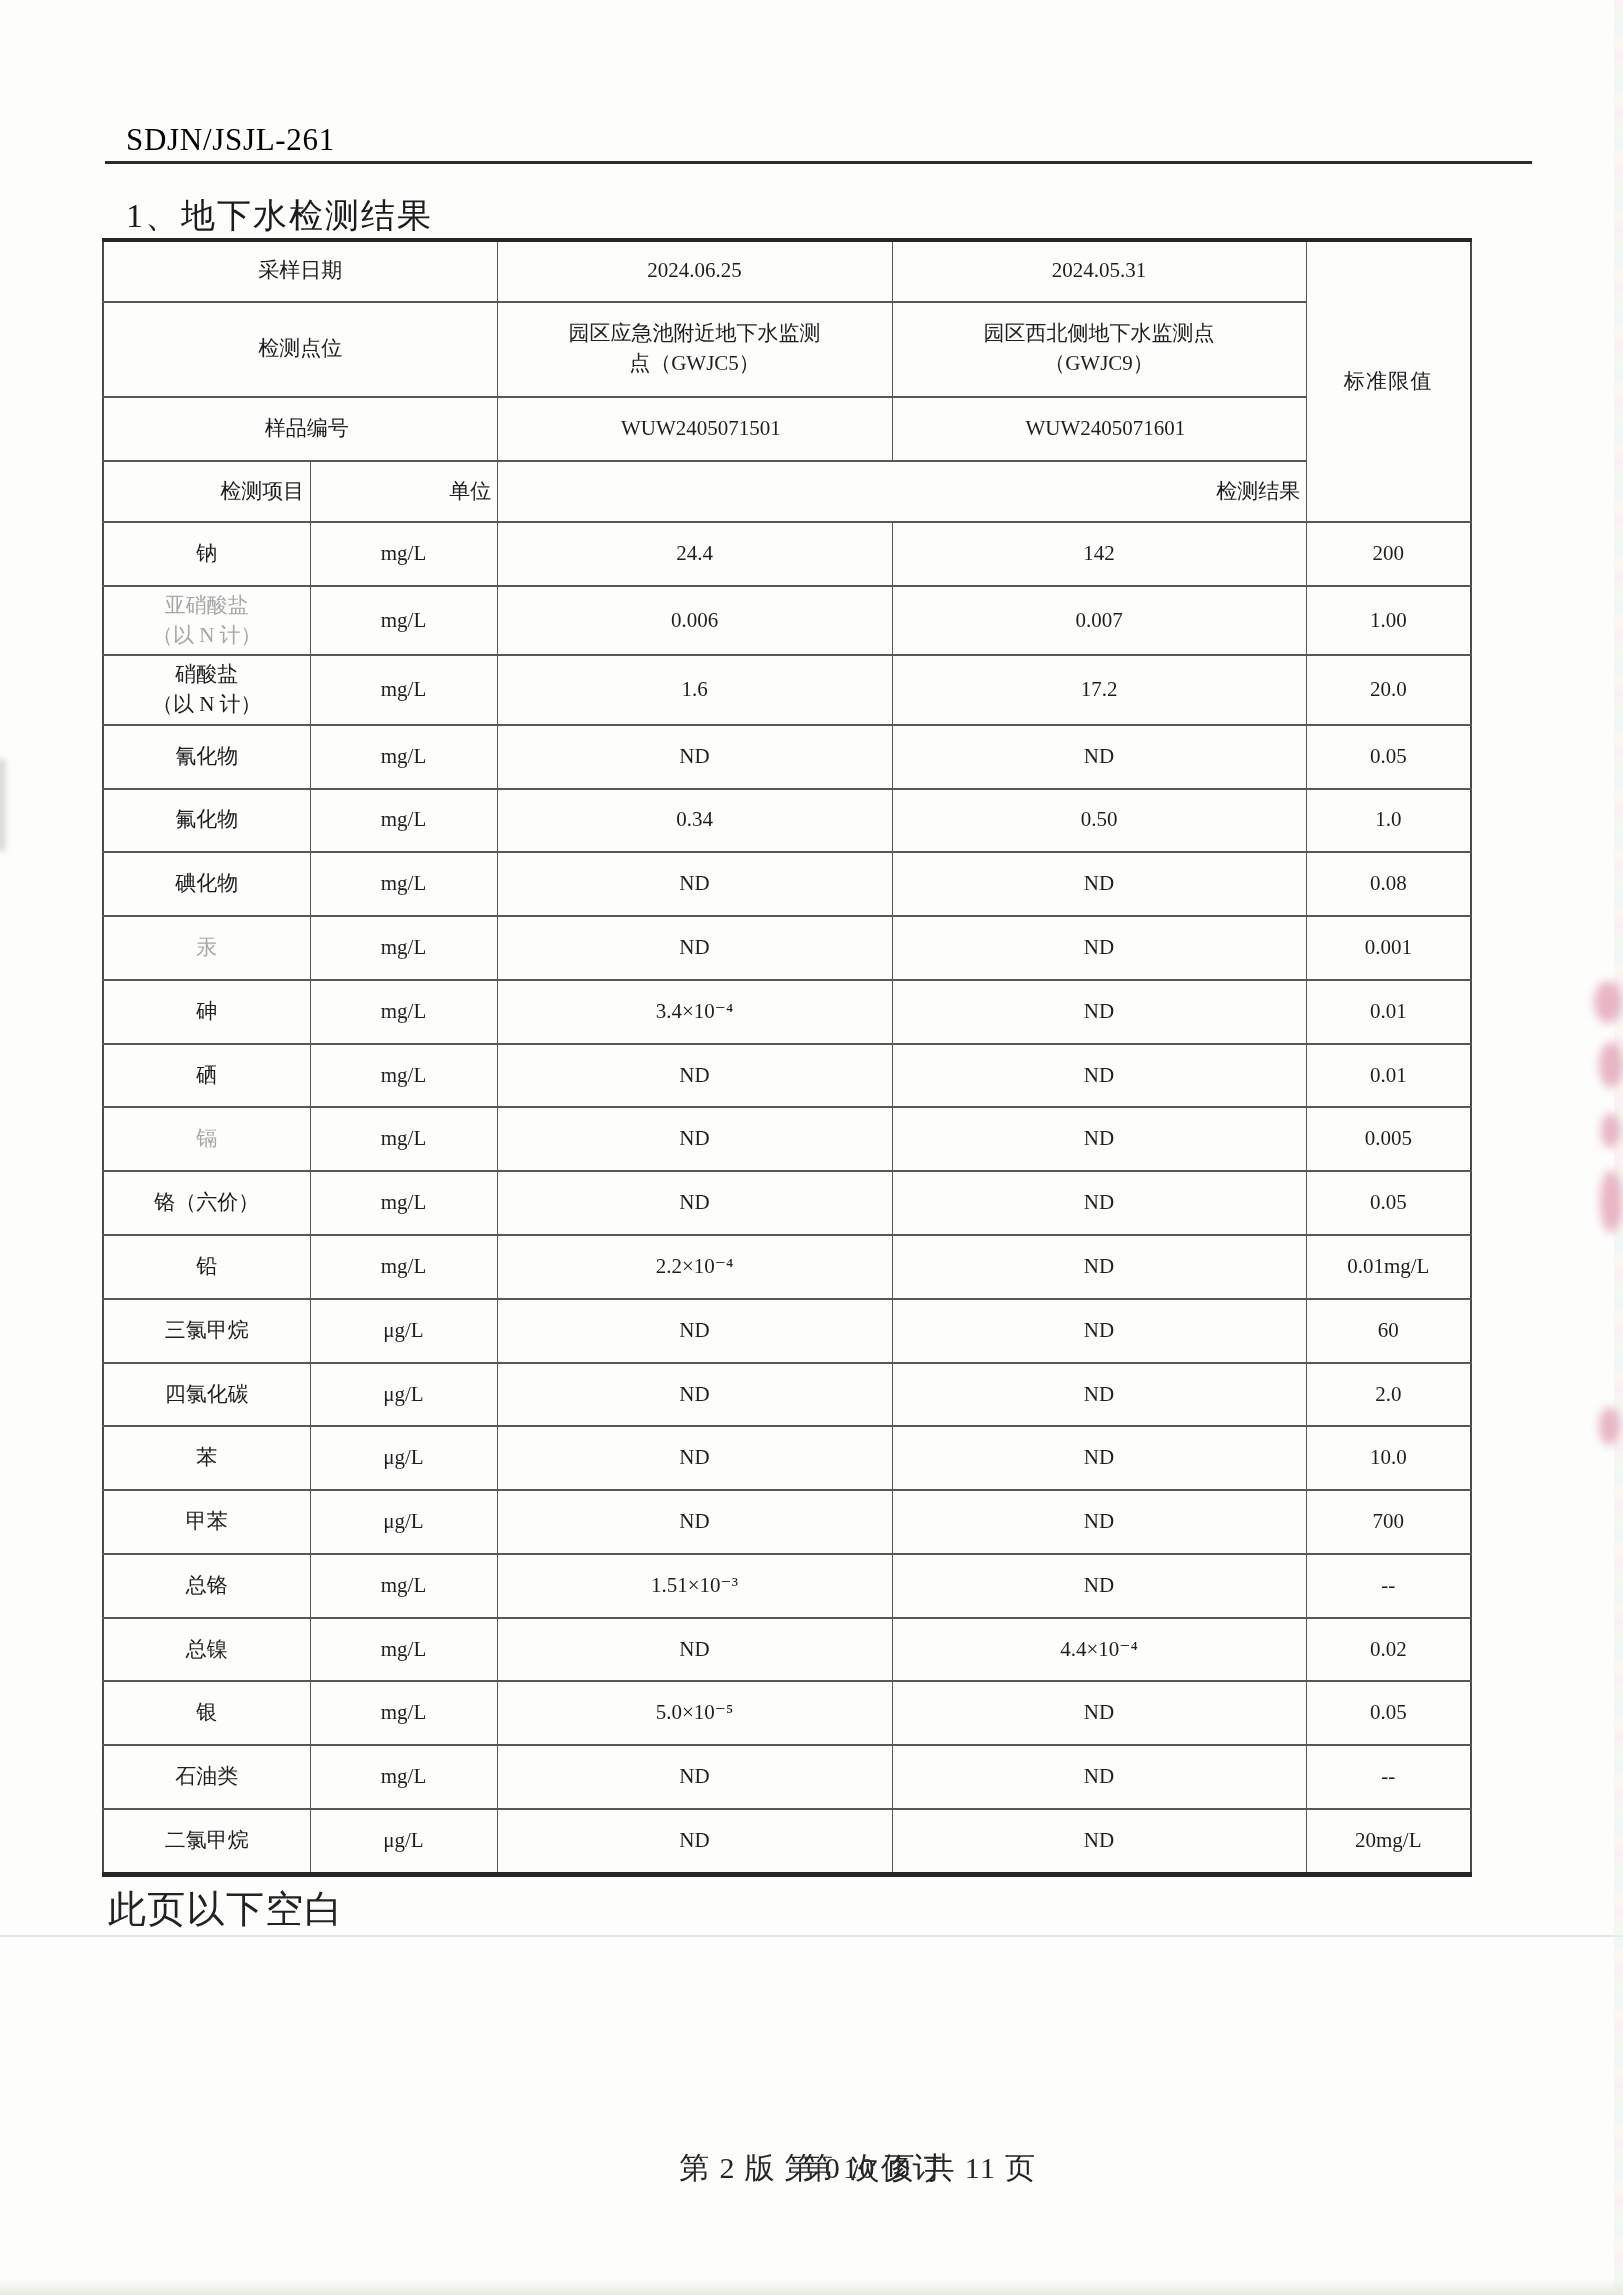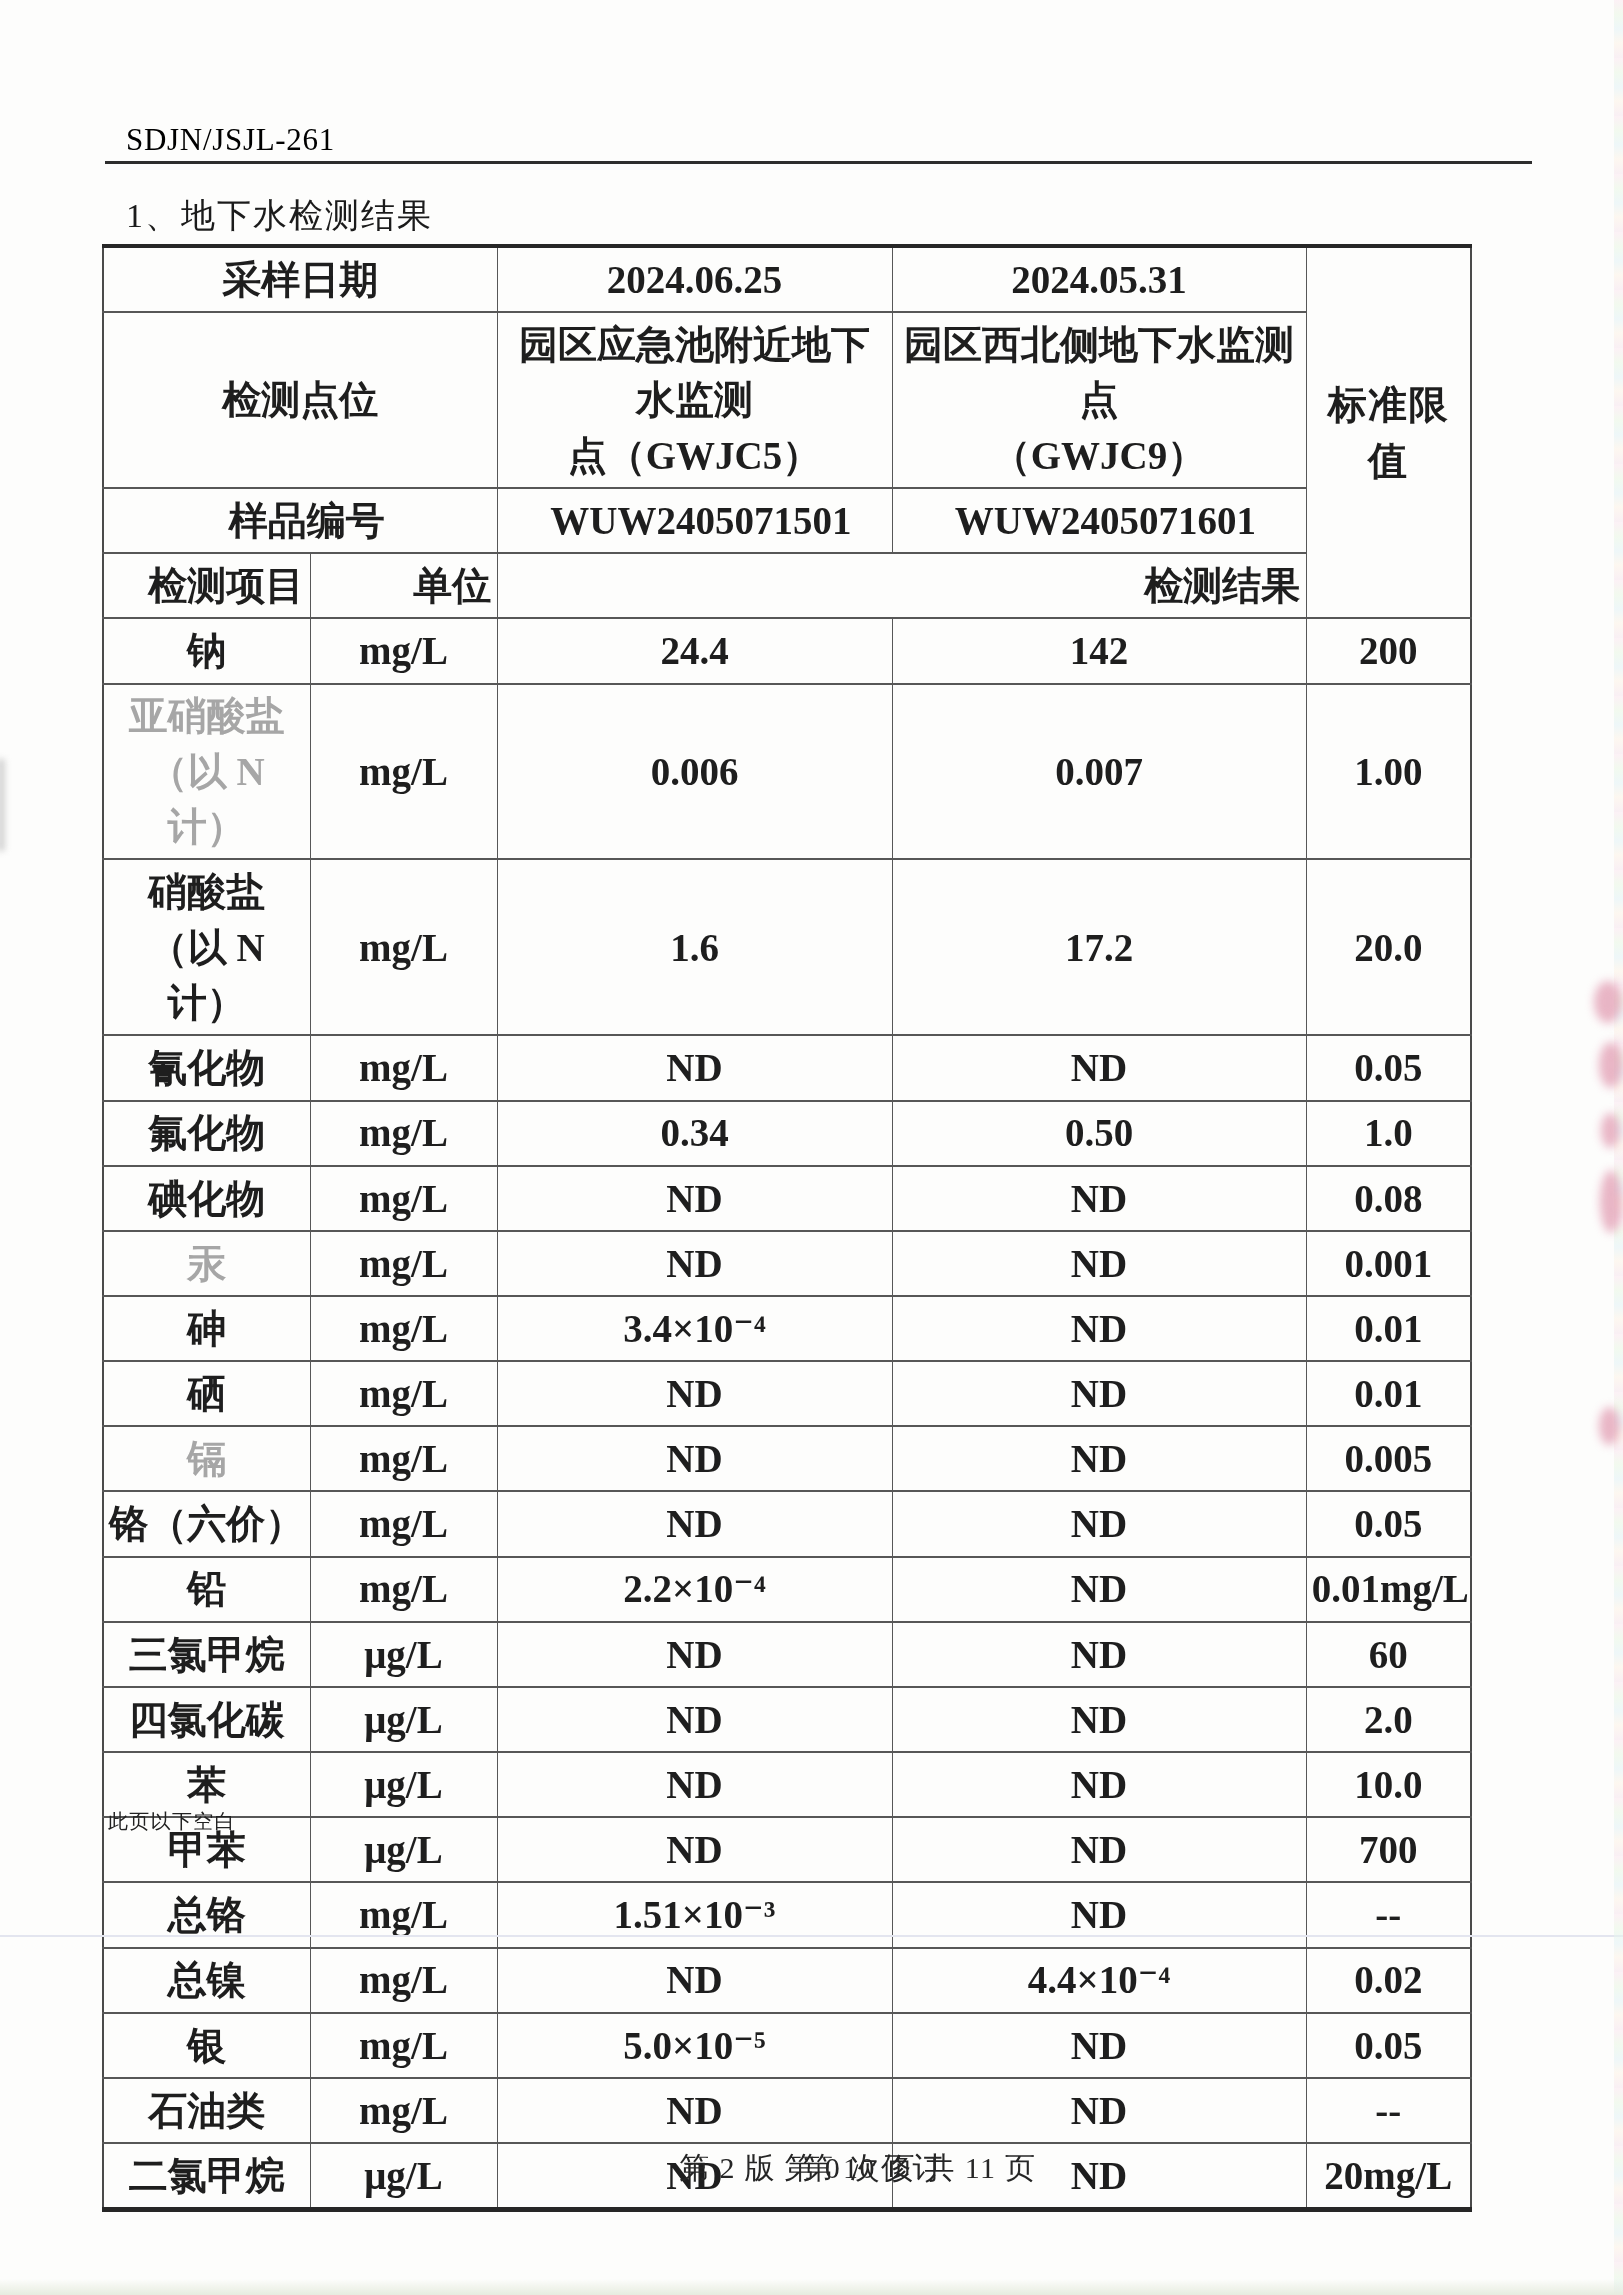--- a/index.html
+++ b/index.html
@@ -20,48 +20,47 @@
   .header-rule{
     position:absolute;top:161px;left:105px;width:1427px;height:3.3px;
     background:#2d2d2d;
   }
   .section-title{
     position:absolute;top:193px;left:126px;
     font-size:34px;letter-spacing:2px;color:#1b1b1b;
   }
   
   table.results{
-    position:absolute;top:244px;left:102px;width:1368px;
+    position:absolute;top:238px;left:102px;width:1368px;
     border-collapse:collapse;table-layout:fixed;
-    font-size:39px;color:#1e1e1e;
+    font-size:21px;color:#1e1e1e;
     border-top:4.6px solid #262626;
     border-bottom:5.9px solid #262626;
     border-left:2px solid #4a4a4a;
     border-right:2px solid #4a4a4a;
-    font-weight:bold;
   }
   table.results td{
     border:1.3px solid #575757;
     border-top-width:2.6px;border-bottom-width:2.6px;
     text-align:center;vertical-align:middle;
     padding:3.9px 5.2px;
     line-height:1.42;
   }
   tr.hrow-1 td{height:51px;}
   tr.hrow-2 td{height:85px;}
   tr.hrow-3 td{height:55px;padding-left:18px;}
   tr.hrow-4 td{height:51px;text-align:right;}
   tr.drow td{height:54px;}
   td.pre{white-space:pre-line;}
   tr.drow.faded td.item{color:#a6a6a6;}
   td.limit-head{letter-spacing:1.3px;}
   
   .blank-note{
-    position:absolute;top:1808px;left:108px;
-    font-size:20px;letter-spacing:1.3px;color:#222;text-align:center;
+    position:absolute;top:1884px;left:108px;
+    font-size:38px;letter-spacing:1.3px;color:#222;text-align:center;
   }
   .note-rule{
     position:absolute;top:1935px;left:0;width:1623px;height:2px;
     background:#e3e5ef;
   }
   
   .page-footer{
     position:absolute;top:2148px;left:111px;width:1401px;
     font-size:30px;color:#262626;letter-spacing:1.3px;text-align:center;
   }

